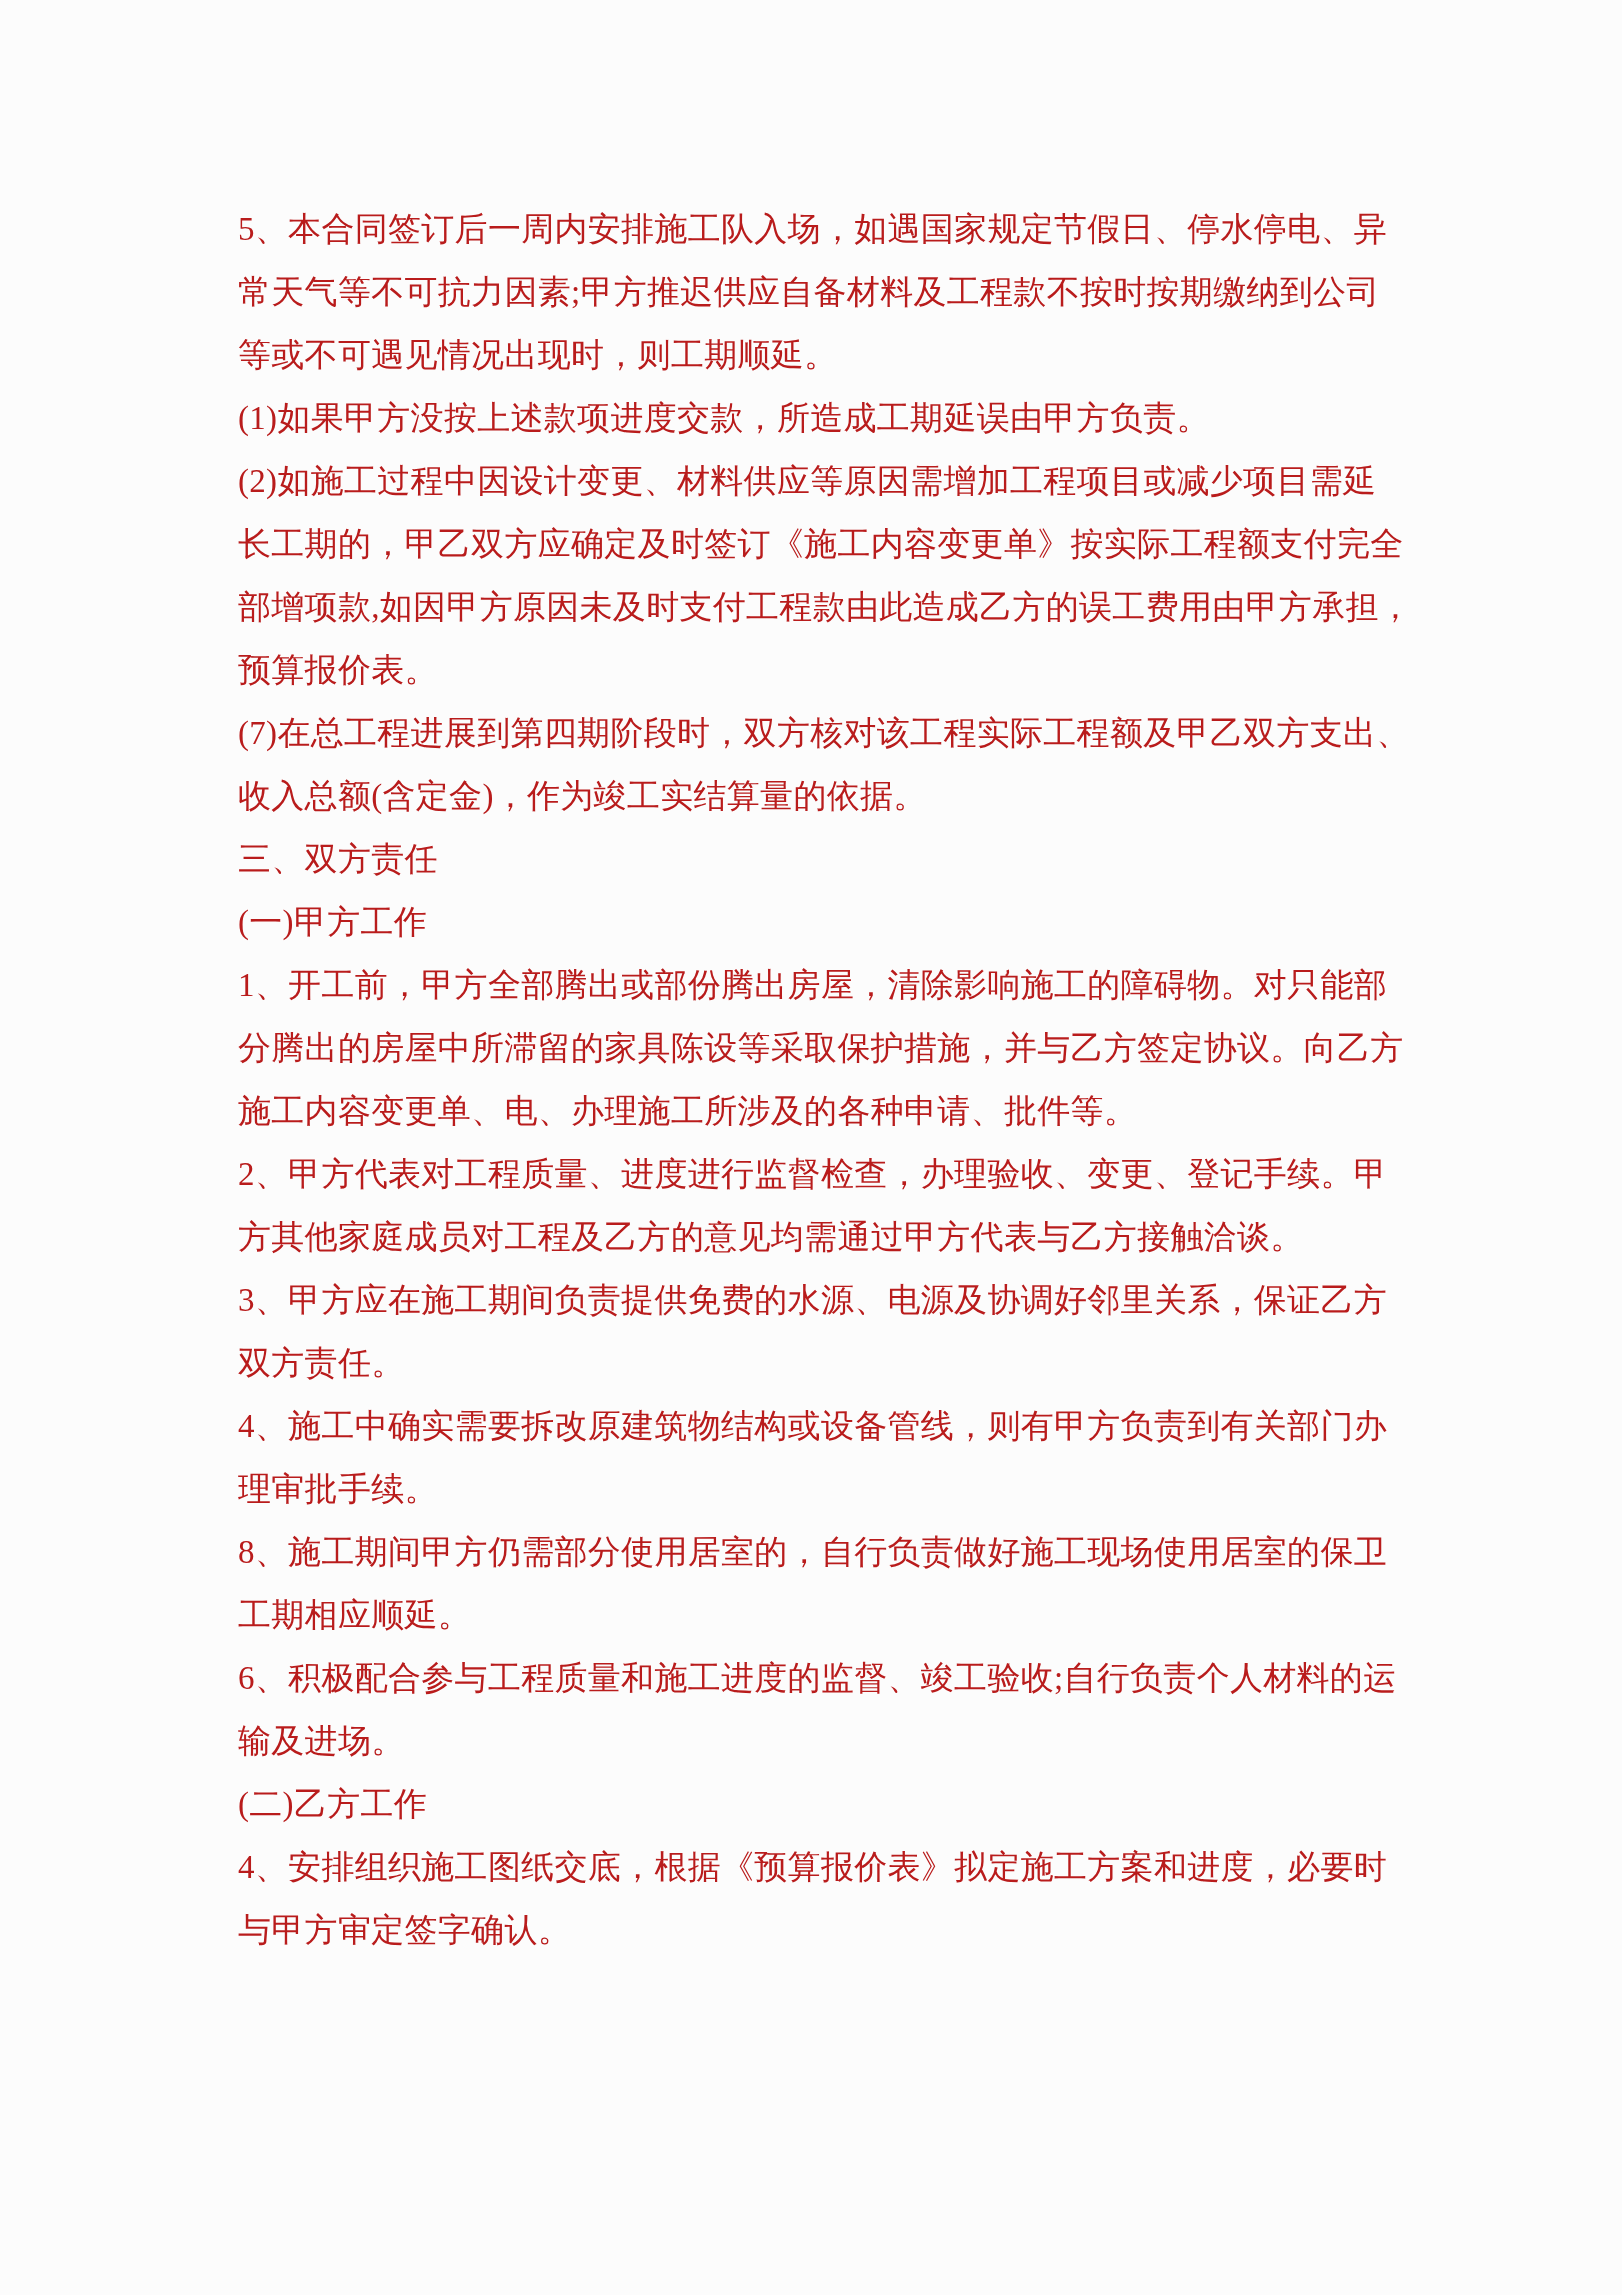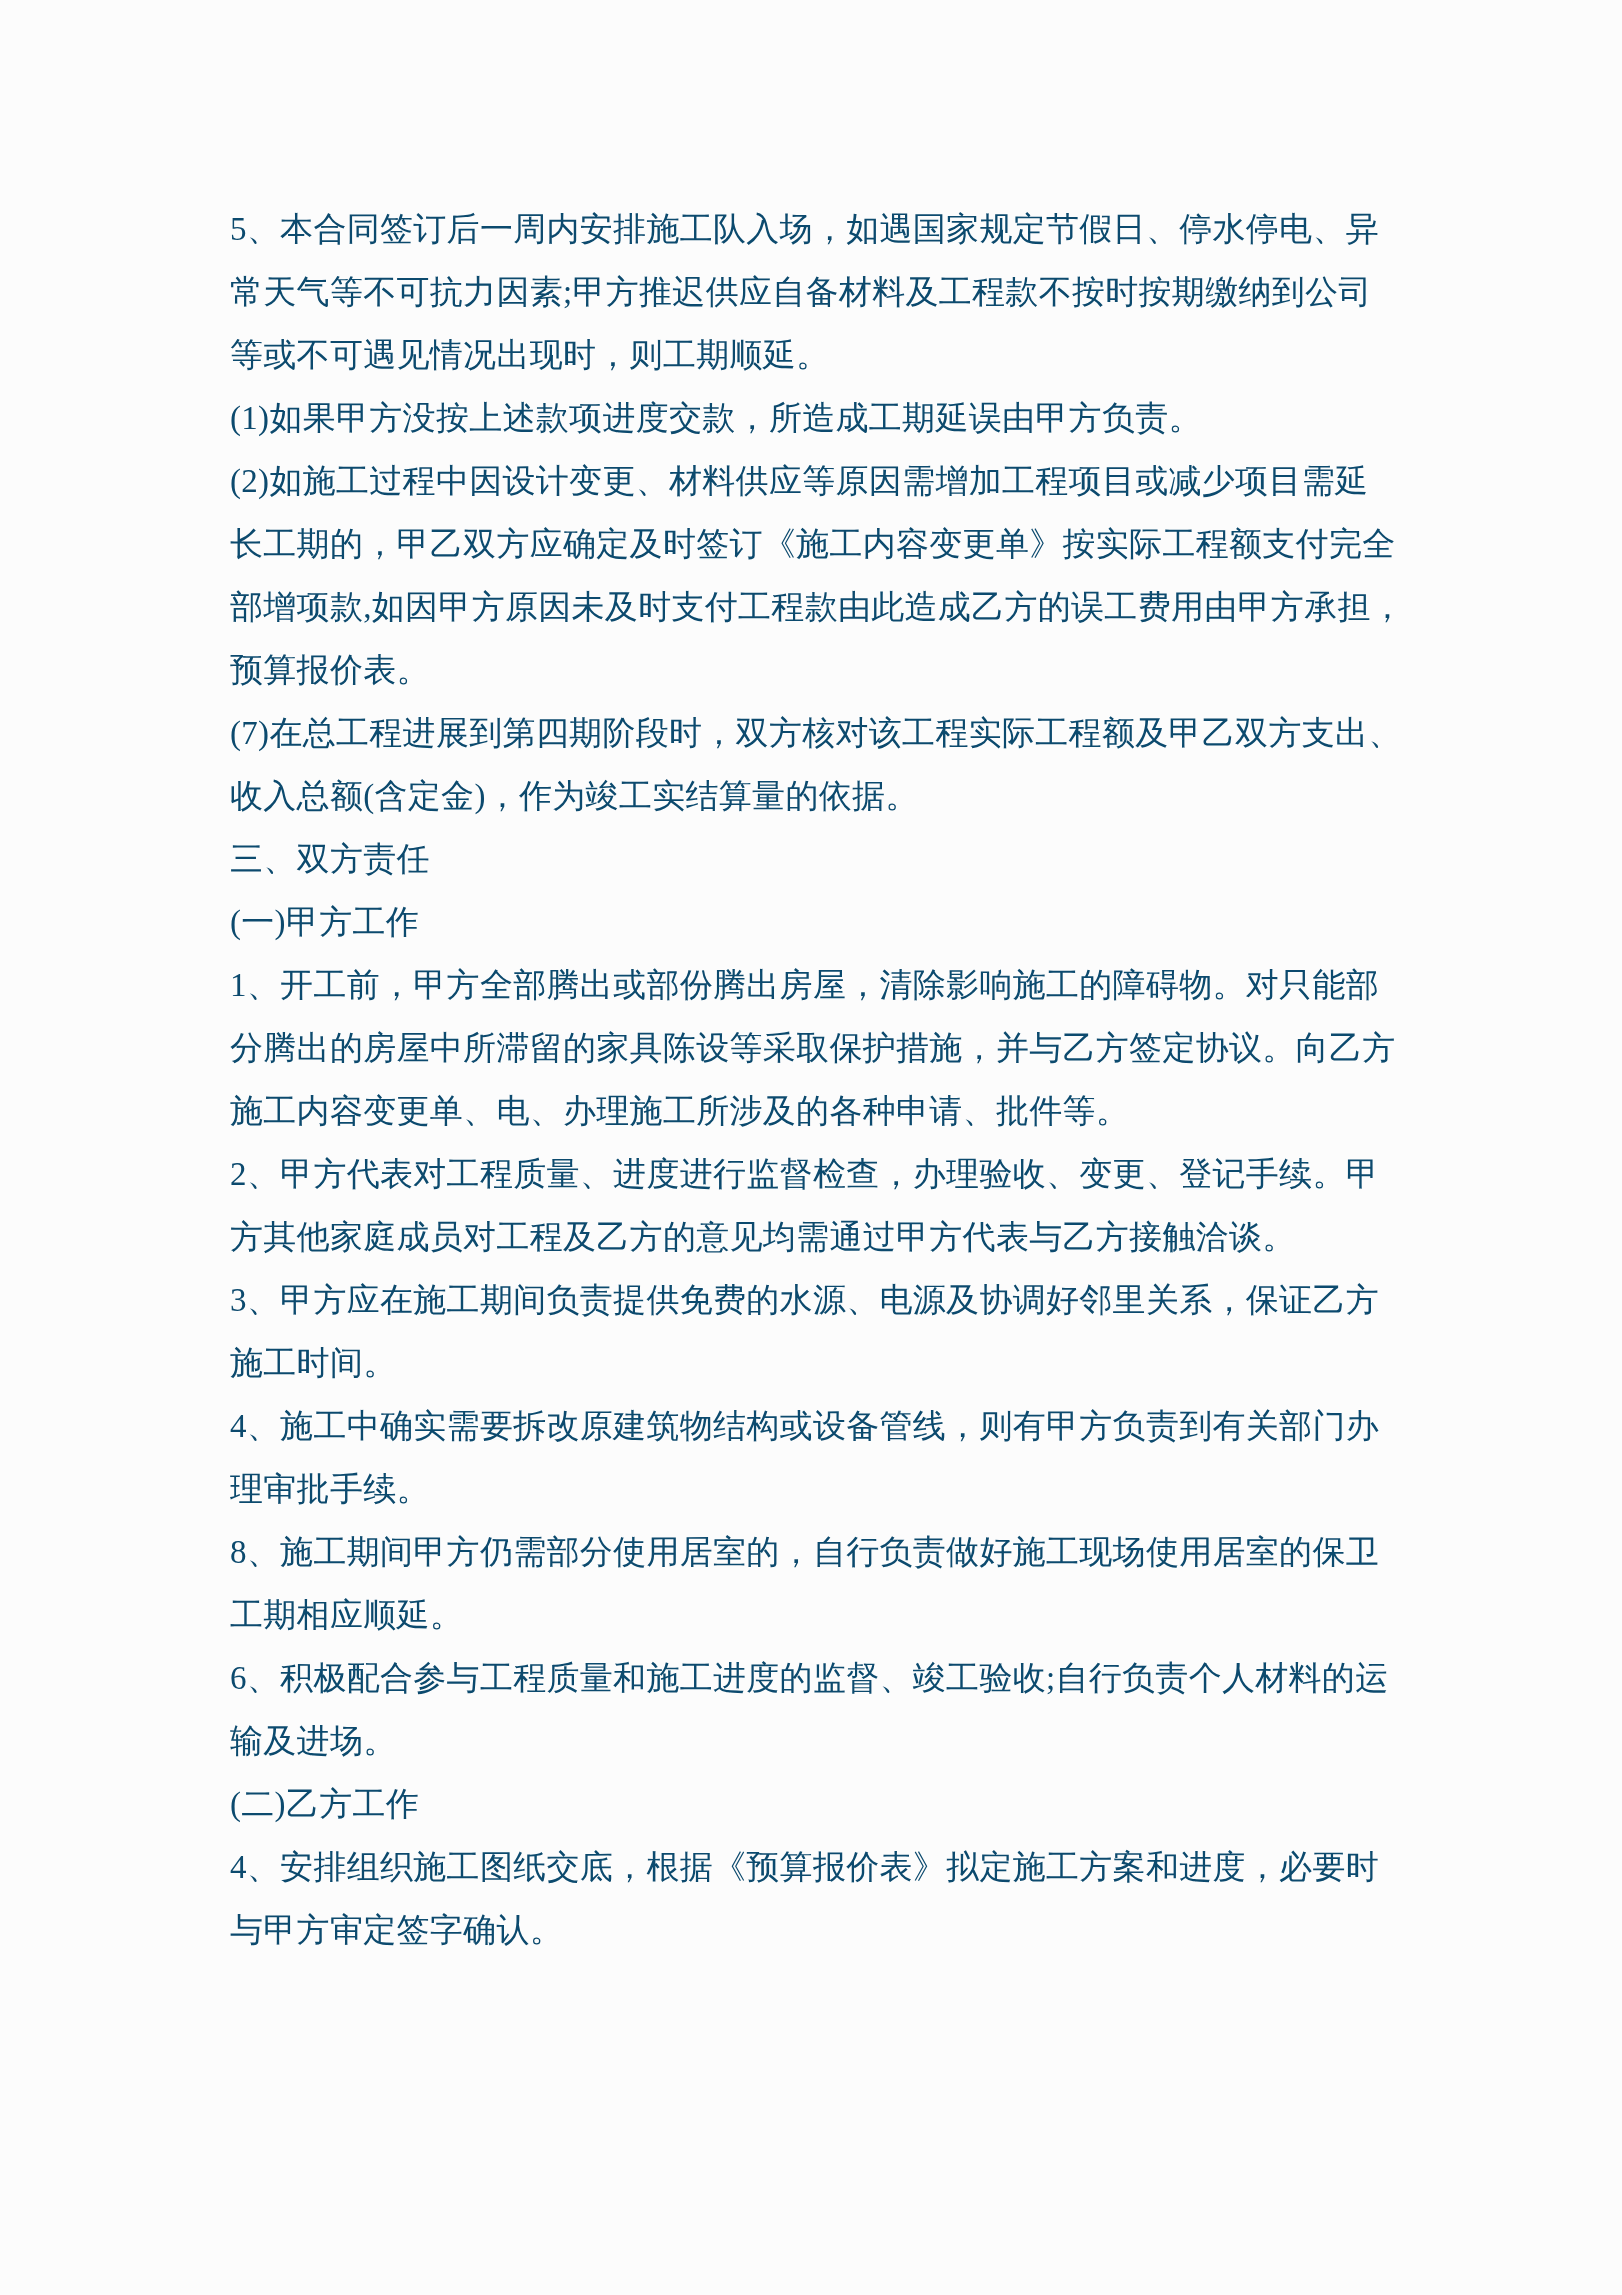--- a/index.html
+++ b/index.html
@@ -9,24 +9,24 @@
   }
   .page {
     position: relative;
     width: 1623px;
     height: 2295px;
     background: #fcfcfc;
     overflow: hidden;
   }
   .doc-body {
     position: absolute;
-    left: 230px;
+    left: 238px;
     top: 198px;
     width: 1184px;
-    color: #0c4a6e;
+    color: #b91c1c;
     font-family: "Liberation Serif", "DejaVu Serif", serif;
     font-size: 33px;
     line-height: 63px;
     font-weight: 400;
   }
   .text-line {
     height: 63px;
     white-space: pre;
     letter-spacing: 0.3px;
   }
@@ -47,21 +47,21 @@
     <div class="text-line">(7)在总工程进展到第四期阶段时，双方核对该工程实际工程额及甲乙双方支出、</div>
     <div class="text-line">收入总额(含定金)，作为竣工实结算量的依据。</div>
     <div class="text-line">三、双方责任</div>
     <div class="text-line">(一)甲方工作</div>
     <div class="text-line">1、开工前，甲方全部腾出或部份腾出房屋，清除影响施工的障碍物。对只能部</div>
     <div class="text-line">分腾出的房屋中所滞留的家具陈设等采取保护措施，并与乙方签定协议。向乙方</div>
     <div class="text-line">施工内容变更单、电、办理施工所涉及的各种申请、批件等。</div>
     <div class="text-line">2、甲方代表对工程质量、进度进行监督检查，办理验收、变更、登记手续。甲</div>
     <div class="text-line">方其他家庭成员对工程及乙方的意见均需通过甲方代表与乙方接触洽谈。</div>
     <div class="text-line">3、甲方应在施工期间负责提供免费的水源、电源及协调好邻里关系，保证乙方</div>
-    <div class="text-line">施工时间。</div>
+    <div class="text-line">双方责任。</div>
     <div class="text-line">4、施工中确实需要拆改原建筑物结构或设备管线，则有甲方负责到有关部门办</div>
     <div class="text-line">理审批手续。</div>
     <div class="text-line">8、施工期间甲方仍需部分使用居室的，自行负责做好施工现场使用居室的保卫</div>
     <div class="text-line">工期相应顺延。</div>
     <div class="text-line">6、积极配合参与工程质量和施工进度的监督、竣工验收;自行负责个人材料的运</div>
     <div class="text-line">输及进场。</div>
     <div class="text-line">(二)乙方工作</div>
     <div class="text-line">4、安排组织施工图纸交底，根据《预算报价表》拟定施工方案和进度，必要时</div>
     <div class="text-line">与甲方审定签字确认。</div>
   </div>

